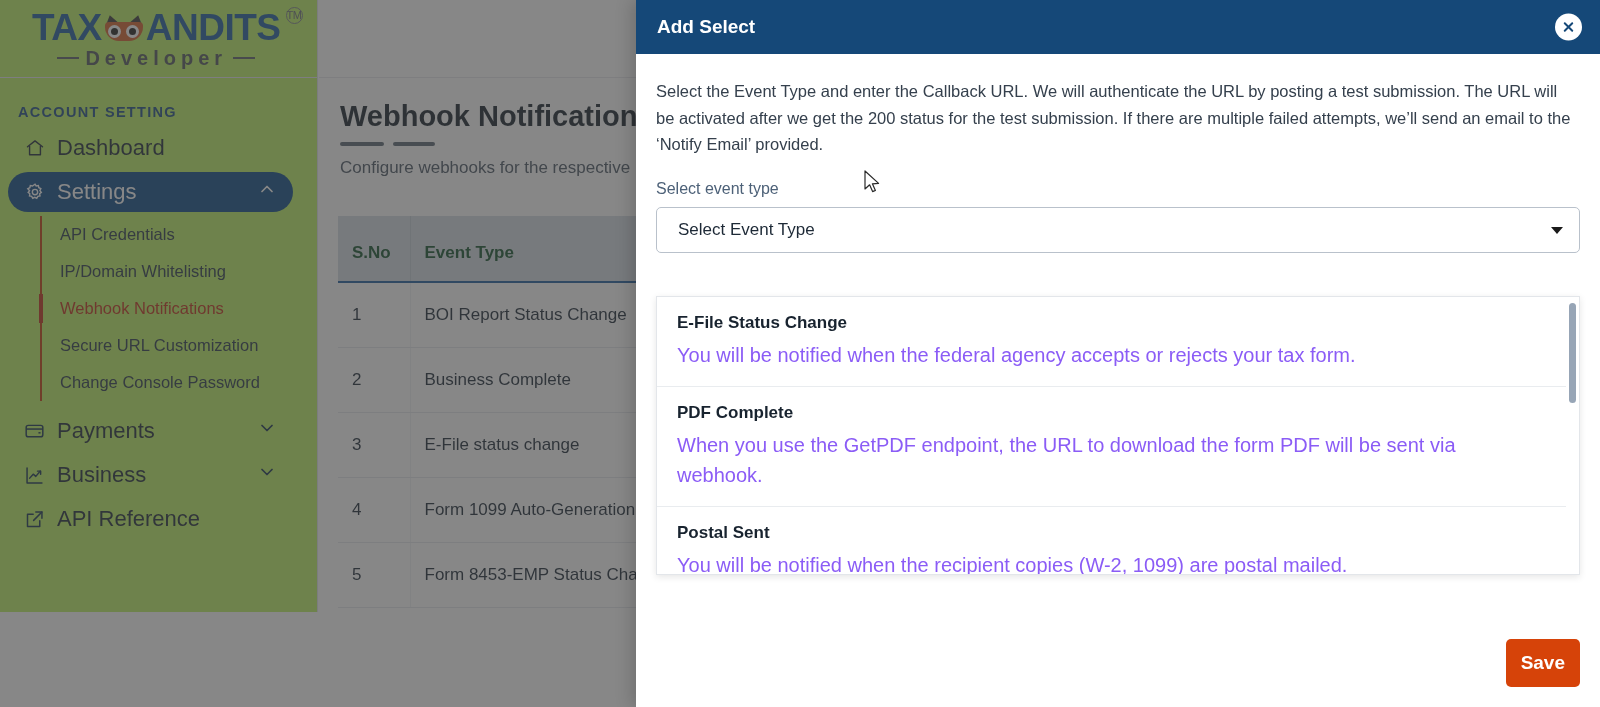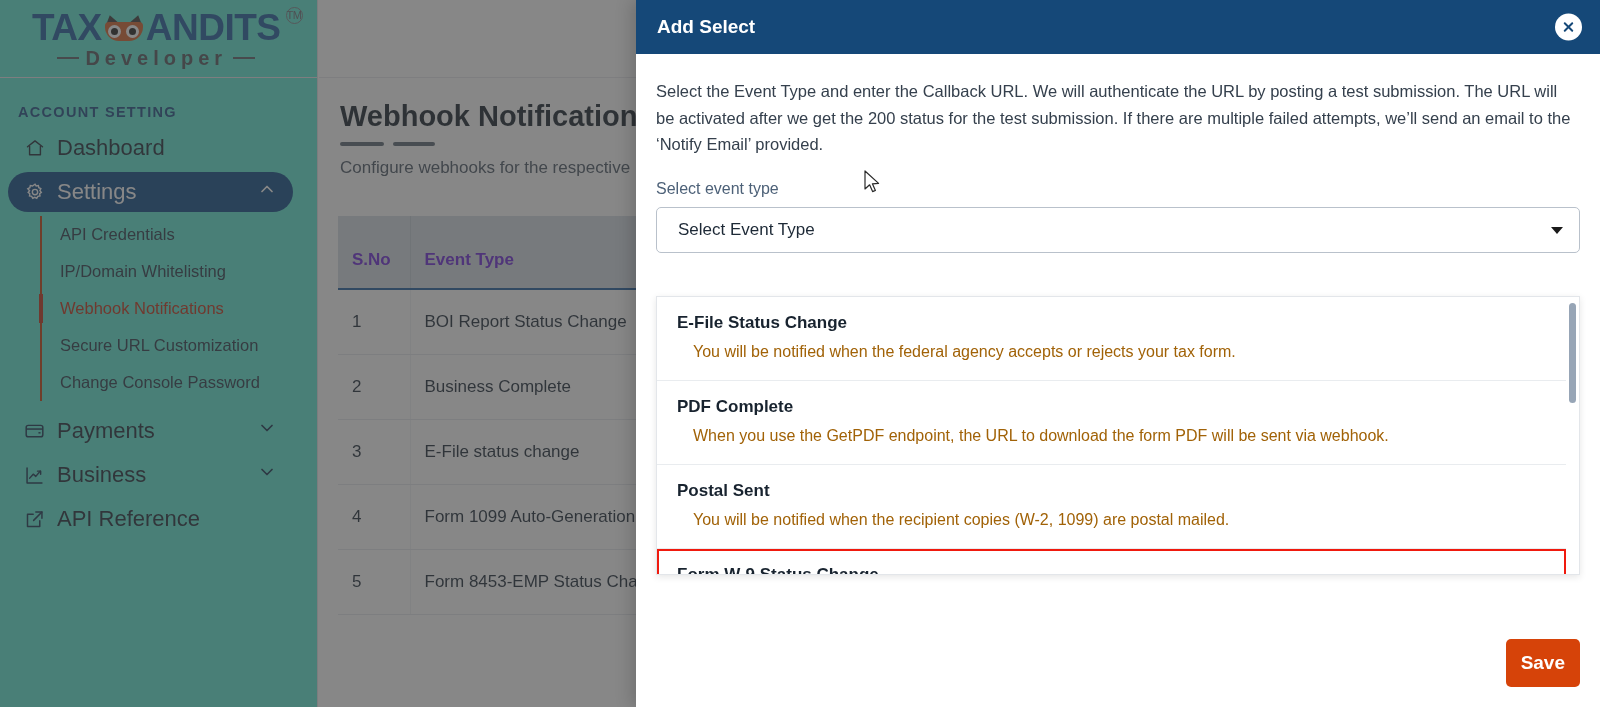--- a/index.html
+++ b/index.html
@@ -9,22 +9,22 @@
     overflow: hidden;
     font-family: "Liberation Sans", sans-serif;
     background: #ffffff;
   }
   #app { position: relative; width: 1600px; height: 707px; }
 
   
   .bg-page { position: absolute; inset: 0; background: #ffffff; }
 
   .sidebar {
-    position: absolute; left: 0; top: 0; width: 318px; height: 707px;
-    background: #5eead4;
+    position: absolute; left: 0; top: 0; width: 318px; height: 612px;
+    background: #bef264;
     border-right: 1px solid #e2e5ea;
   }
   .logo-wrap {
     height: 78px; display: flex; align-items: center; padding-left: 32px;
     border-bottom: 1px solid #e6e8ec;
   }
   .logo { position: relative; line-height: 1; }
   .logo-main {
     font-size: 37px; font-weight: 700; color: #1f5c9e; letter-spacing: -0.5px;
     display: flex; align-items: center;
@@ -103,22 +103,22 @@
     margin: 22px 0 0 21px; font-size: 29px; font-weight: 700; color: #15202b;
   }
   .title-dashes { display: flex; gap: 9px; margin: 9px 0 0 21px; }
   .title-dashes i { display: block; height: 4px; background: #5a6773; border-radius: 2px; }
   .title-dashes i:first-child { width: 44px; }
   .title-dashes i:last-child { width: 42px; }
   .page-sub { margin: 12px 0 0 21px; font-size: 17px; color: #4a5765; }
 
   table.wh { margin: 38px 0 0 19px; border-collapse: collapse; width: 1180px; }
   table.wh thead th {
-    background: #d6dde4; color: #6d28d9; font-size: 17px; font-weight: 600;
-    text-align: left; padding: 34px 0 18px 14px; border-bottom: 2px solid #1f5c9e;
+    background: #d6dde4; color: #14532d; font-size: 17px; font-weight: 600;
+    text-align: left; padding: 27px 0 18px 14px; border-bottom: 2px solid #1f5c9e;
     border-right: 1px solid #c3ccd4;
   }
   table.wh tbody td {
     padding: 22px 0 22px 14px; font-size: 17px; color: #1b2836;
     border-bottom: 1px solid #e4e8ec; border-right: 1px solid #eef1f4;
     vertical-align: middle;
   }
   table.wh td.sno { width: 60px; }
 
   
@@ -167,21 +167,21 @@
   .dd-scroll { position: absolute; inset: 0 13px 0 0; padding: 0 0 0 0; }
   .dd-option {
     padding: 16px 20px 16px 20px; border-bottom: 1px solid #e9ecef; cursor: pointer;
   }
   .dd-option:last-child { border-bottom: none; }
   .dd-option.highlighted {
     border: 2px solid #f01a0e; border-bottom: 2px solid #f01a0e;
     padding: 14px 18px 14px 18px;
   }
   .dd-title { font-size: 17px; font-weight: 700; color: #18232f; margin-bottom: 7px; }
-  .dd-desc { font-size: 16px; color: #a16207; line-height: 1.5; margin-left: 16px; }
+  .dd-desc { font-size: 20px; color: #8b5cf6; line-height: 1.5; }
   .dd-scrollbar {
     position: absolute; right: 3px; top: 6px; width: 7px; bottom: 6px;
     background: transparent;
   }
   .dd-thumb {
     position: absolute; top: 0; left: 0; width: 7px; height: 100px;
     background: #97a5b6; border-radius: 4px;
   }
   .modal-footer {
     flex: 0 0 auto; padding: 0 20px 20px 20px; display: flex; justify-content: flex-end;

